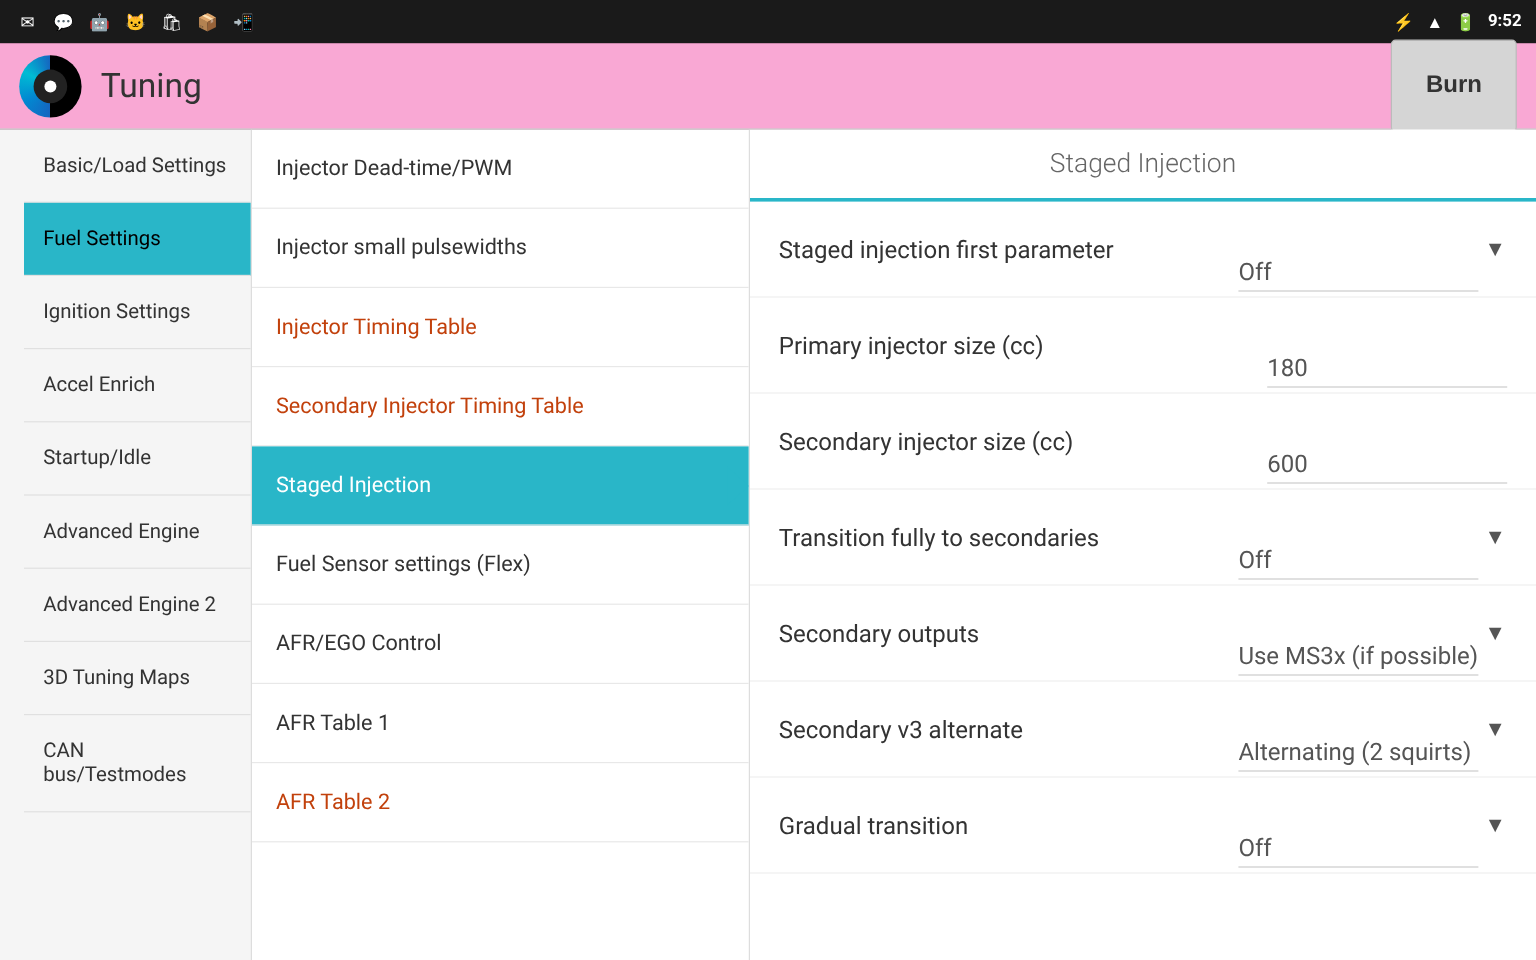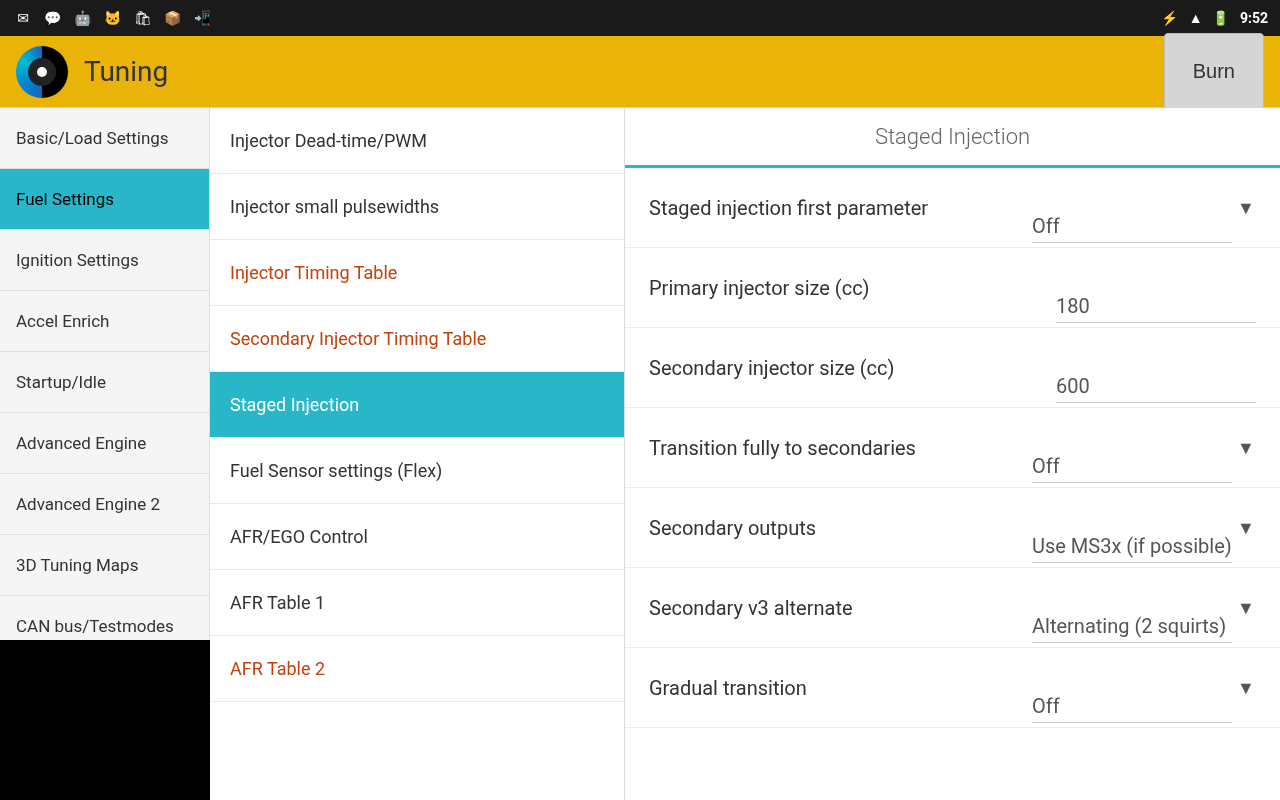--- a/index.html
+++ b/index.html
@@ -41,21 +41,21 @@
       gap: 10px;
       color: #fff;
       font-size: 14px;
       font-weight: bold;
     }
 
     
     #app-bar {
       width: 1280px;
       height: 72px;
-      background: #eab308;
+      background: #f9a8d4;
       display: flex;
       align-items: center;
       padding: 0 16px;
       border-bottom: 1px solid #ccc;
     }
     #app-logo {
       width: 52px;
       height: 52px;
       border-radius: 50%;
       background: conic-gradient(from 180deg, #1565c0 0deg, #0288d1 60deg, #00bcd4 120deg, #1565c0 180deg, #000 180deg, #000 360deg);
@@ -88,38 +88,39 @@
       flex: 1;
     }
     #burn-button {
       background: #d5d5d5;
       border: 1px solid #bbb;
       border-radius: 4px;
       padding: 26px 28px;
       font-size: 20px;
       color: #333;
       cursor: pointer;
-      font-weight: 400;
+      font-weight: 700;
     }
 
     
     #main-layout {
       display: flex;
       width: 1280px;
       height: 692px; 
     }
 
     
     #sidebar-primary {
       width: 210px;
-      height: 532px;
+      height: 692px;
       background: #f5f5f5;
       border-right: 1px solid #ddd;
       overflow-y: auto;
       flex-shrink: 0;
+      padding-left: 20px;
     }
     .sidebar-item {
       padding: 20px 16px;
       font-size: 17px;
       color: #333;
       border-bottom: 1px solid #e0e0e0;
       cursor: pointer;
     }
     .sidebar-item.active {
       background: #29b6c8;

